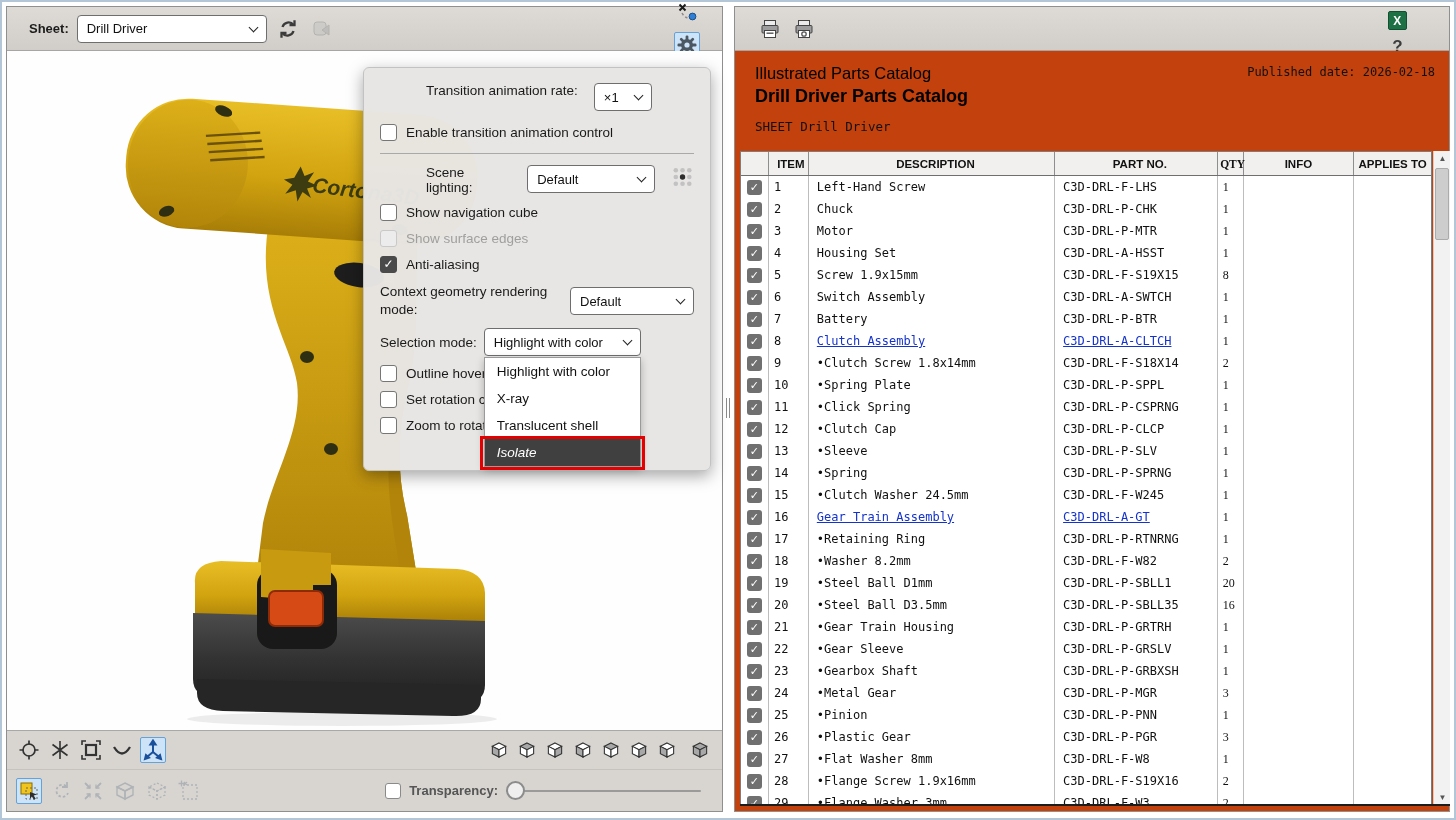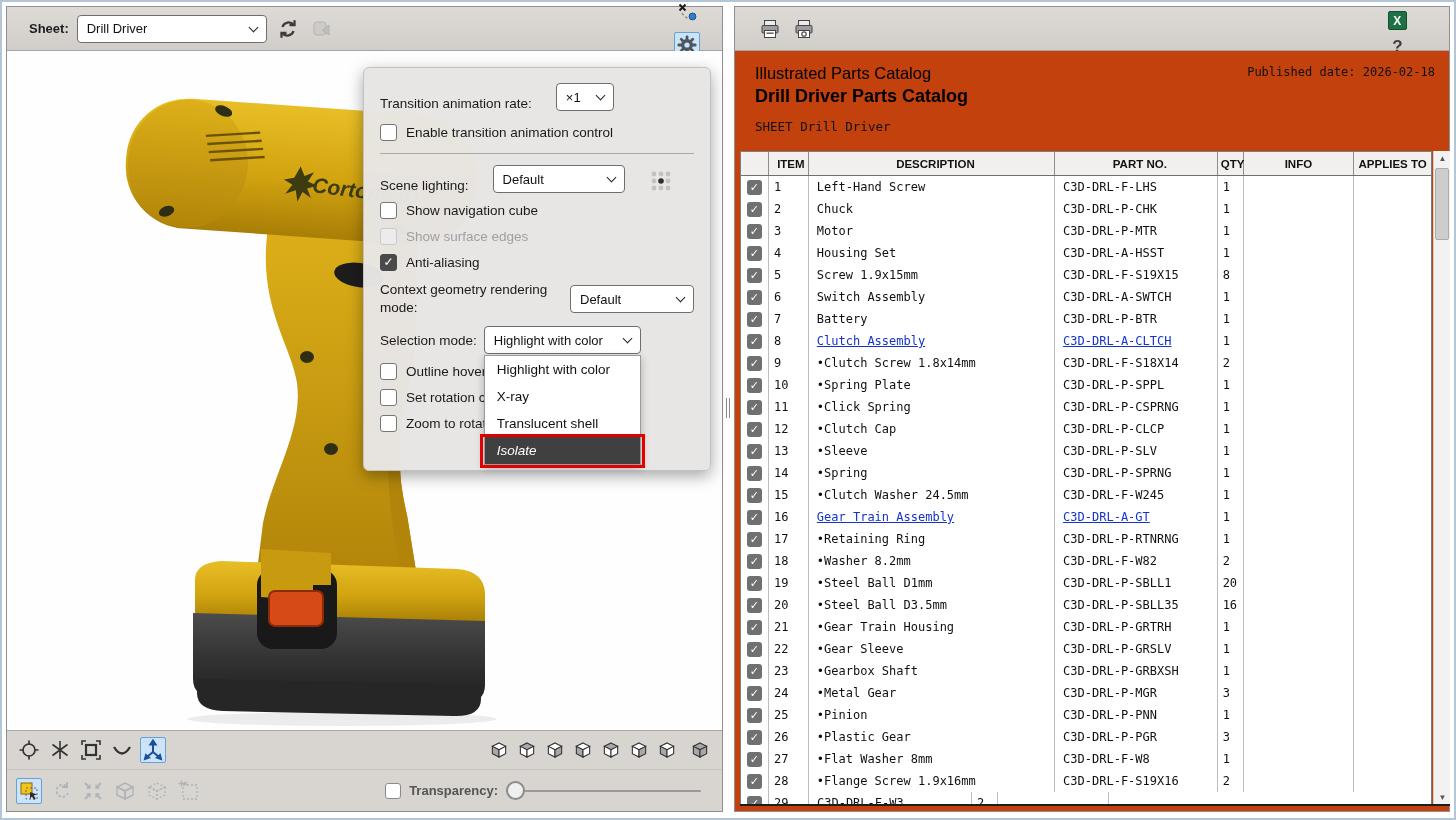--- a/index.html
+++ b/index.html
@@ -48,21 +48,21 @@
   .slider { position:relative; width:195px; height:20px; }
   .slider .track { position:absolute; left:0; right:0; top:9px; height:2px; background:#9a9a9a; border-radius:2px; }
   .slider .knob  { position:absolute; left:0; top:0; width:19px; height:19px; border-radius:50%;
                    background:#efefef; border:2px solid #8c8c8c; }
 
   
   .popup { position:absolute; left:356px; top:60px; width:348px; height:404px;
            background:rgba(232,230,227,.98); border:1px solid #c2c2c2; border-radius:6px;
            box-shadow:0 5px 16px rgba(0,0,0,.35); z-index:10; padding:15px 16px 0 16px;
            font-size:13.5px; color:#1a1a1a; }
-  .prow { display:flex; align-items:flex-end; gap:24px; }
+  .prow { display:flex; align-items:flex-start; gap:16px;margin-left:46px; }
   .popup hr { border:none; border-top:1px solid #a9a9a9; margin:12px 0 11px 0; }
   .ptog { display:flex; align-items:center; gap:9px; margin-top:9px; }
   .pcb { width:17px; height:17px; background:#fff; border:1px solid #767676; border-radius:3px;
          color:#fff; font-size:12px; line-height:15px; text-align:center; flex:none; }
   .ptog.checked .pcb { background:#4a4a4a; border-color:#4a4a4a; }
   .ptog.disabled .pcb { background:#ececec; border-color:#c9c9c9; }
   .ptog.disabled .plab { color:#9f9f9f; }
   .ctx-row { display:flex; align-items:center; justify-content:space-between; margin-top:10px; }
   .ctx-row .plab { width:185px; line-height:1.35; }
   .selmode-row { display:flex; align-items:center; gap:7px; margin-top:9px; }
@@ -89,21 +89,21 @@
   .hrow { display:flex; height:24px; background:#f1f0ee; border-bottom:1px solid #6f6f6f; }
   .hcell { display:flex; align-items:center; justify-content:center; font-size:11.5px; font-weight:bold;
            color:#111; border-right:1px solid #8e8e8e; height:100%; }
   .hcell:last-child { border-right:none; }
   .trow { display:flex; height:22px; }
   .c { display:flex; align-items:center; border-right:1px solid #bdbdbd; height:100%;
        font-family:"DejaVu Sans Mono",monospace; font-size:12px; color:#101010; overflow:hidden; white-space:nowrap; }
   .c:last-child { border-right:none; }
   .w-sel {width:28px; justify-content:center;} .w-item {width:40px; padding-left:5px;}
   .w-desc {width:247px; padding-left:8px;} .w-part {width:163px; padding-left:8px;}
-  .w-qty {width:26px; padding-left:5px;} .w-info {width:111px;} .w-app {width:77px;}
+  .w-qty {width:26px; padding-left:5px;font-family:Liberation Serif, serif;} .w-info {width:111px;} .w-app {width:77px;}
   .cb { width:15px; height:15px; background:#707070; border-radius:3px; color:#fff; font-size:11px;
         line-height:15px; text-align:center; font-family:"DejaVu Sans",sans-serif; }
   .lnk { color:#1433cc; text-decoration:underline; }
 
   .vscroll { position:absolute; left:693px; top:0; width:17px; height:655px; background:#f2f2f2; border-left:1px solid #cfcfcf; }
   .sbtn { position:absolute; left:0; width:17px; height:16px; background:#f2f2f2; color:#555;
           font-size:8px; text-align:center; line-height:16px; }
   .sbtn.up { top:0; } .sbtn.down { bottom:0; }
   .sthumb { position:absolute; left:1px; top:17px; width:14px; height:72px; background:#cdcdcd;
             border:1px solid #ababab; border-radius:2px; }
@@ -835,20 +835,21 @@
               <div class="c w-part">C3D-DRL-F-S19X16</div>
               <div class="c w-qty">2</div>
               <div class="c w-info"></div>
               <div class="c w-app"></div>
             </div>
             <div class="trow">
               <div class="c w-sel">
                 <span class="cb">✓</span>
               </div>
               <div class="c w-item">29</div>
+              <div class="c w-desc">•Flange Washer 3mm</div>
               <div class="c w-part">C3D-DRL-F-W3</div>
               <div class="c w-qty">2</div>
               <div class="c w-info"></div>
               <div class="c w-app"></div>
             </div>
           </div>
       </div>
       <div class="vscroll">
         <div class="sbtn up">▲</div>
         <div class="sthumb"></div>

